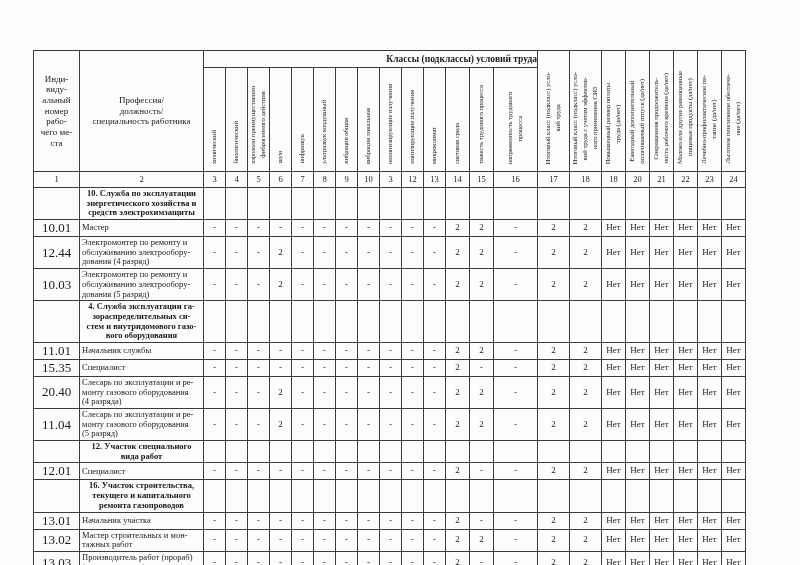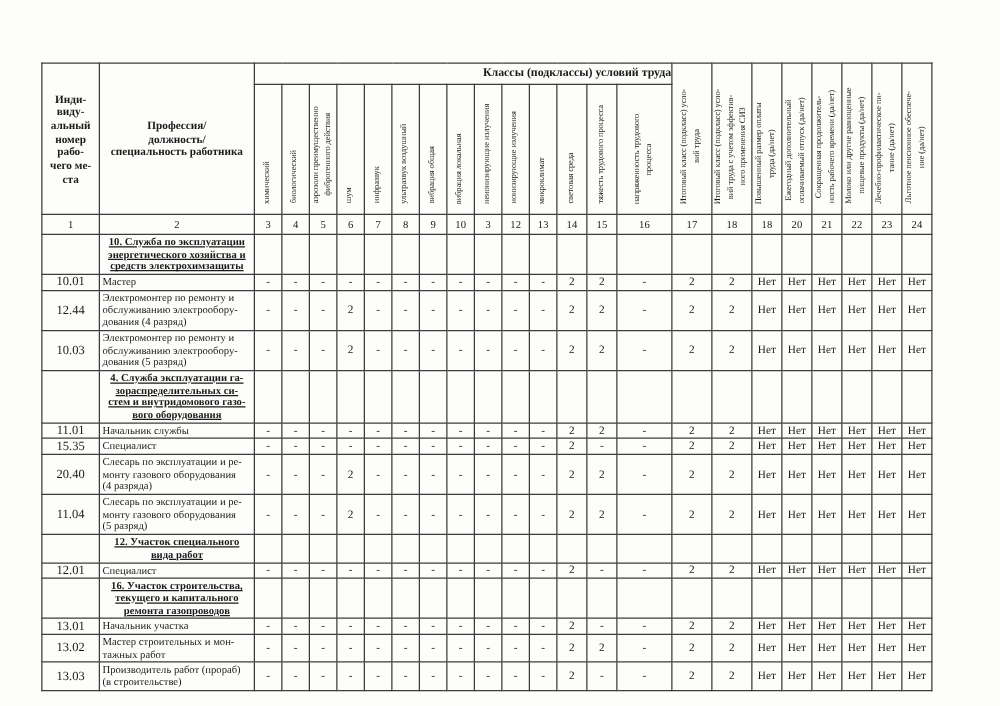--- a/index.html
+++ b/index.html
@@ -15,21 +15,21 @@
     table-layout:fixed;
     color:#1a1a1a;
   }
   td, th {
     border:1px solid #3c3c3c;
     padding:0;
     overflow:hidden;
     font-weight:normal;
   }
   .corner-cell {
-    font-size:9px; font-weight:bold; line-height:1.18;
+    font-size:9px; font-weight:normal; line-height:1.18;
     white-space:pre-line; vertical-align:middle;
     padding:1px;
   }
   .classes-cell {
     font-size:9.5px; font-weight:bold;
     height:16px; text-align:right; vertical-align:middle;
   }
   .vert-cell {
     height:98px; vertical-align:bottom; text-align:center;
     padding:2px 0 3px 0;
@@ -41,28 +41,28 @@
     font-size:6.8px; line-height:1.5; letter-spacing:-0.1px;
     white-space:pre-line;
     max-height:92px;
   }
   .result-col { vertical-align:bottom; text-align:center; padding:2px 0 3px 0; }
   .result-col .vert { max-height:110px; }
   .num-cell {
     font-size:8.5px; text-align:center; vertical-align:middle;
     height:15px; line-height:1;
   }
-  .rownum-cell { font-size:10px; text-align:center; vertical-align:middle; }
+  .rownum-cell { font-size:13px; text-align:center; vertical-align:middle; }
   .title-cell {
     font-size:8.5px; line-height:1.14; vertical-align:middle;
     white-space:pre-line; padding:1px 2px;
   }
   .section-cell {
     font-size:8.5px; font-weight:bold; line-height:1.14; text-align:center;
-    vertical-align:middle; white-space:pre-line; padding:1px 2px;text-decoration:underline;
+    vertical-align:middle; white-space:pre-line; padding:1px 2px;
   }
   .value-cell { font-size:9px; text-align:center; vertical-align:middle; line-height:1.1; }
 </style>
 </head>
 <body>
 
 <div class="sheet">
   <table>
     <colgroup id="colgroup">
         <col style="width: 46px;">

